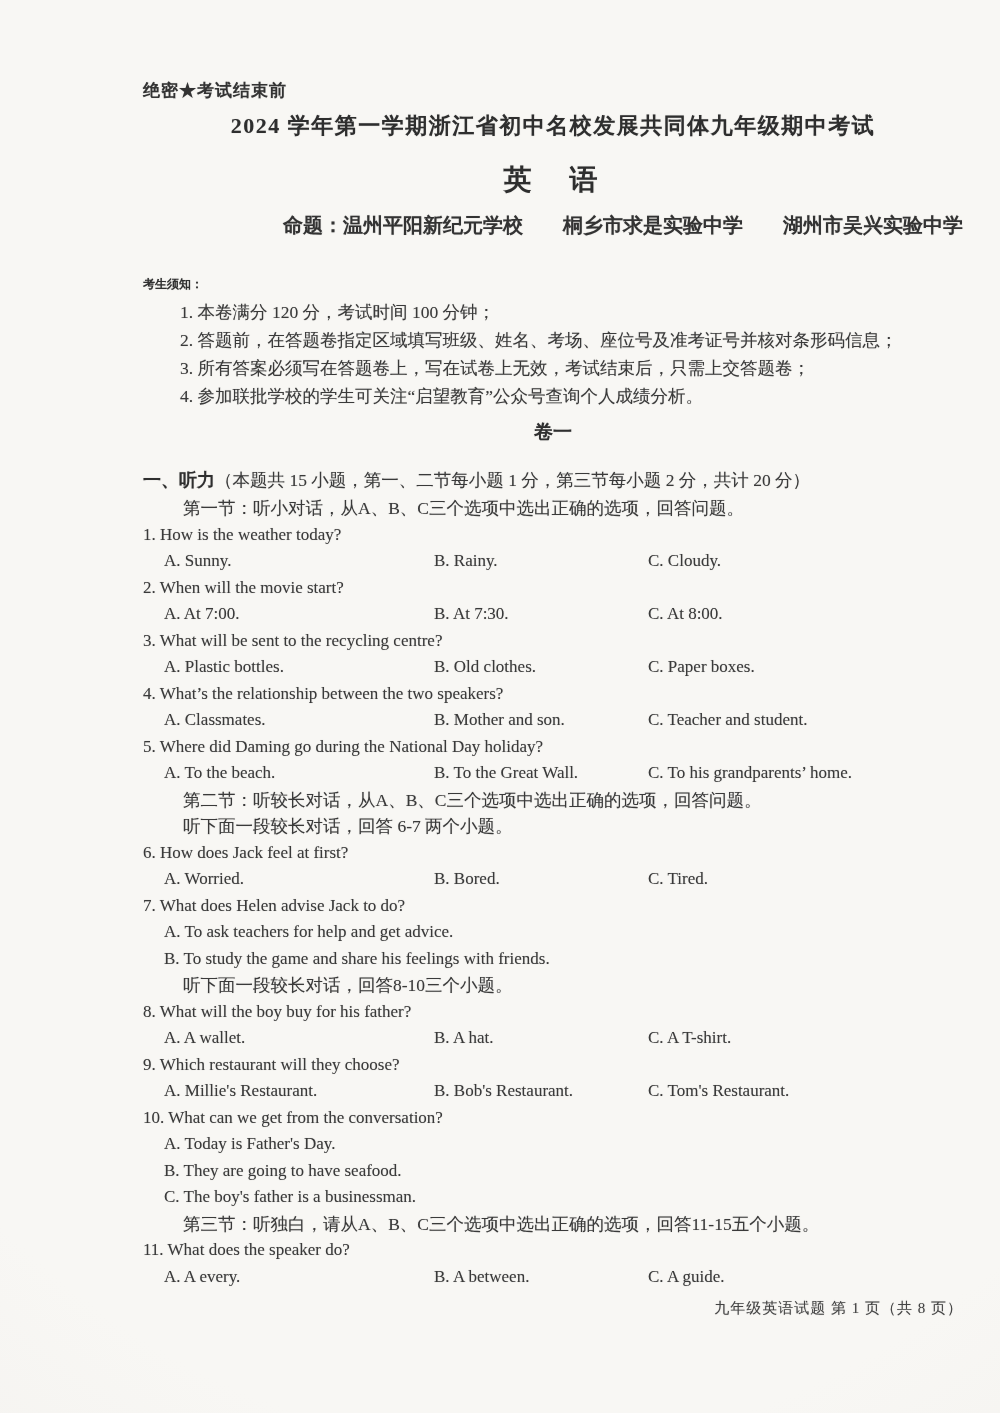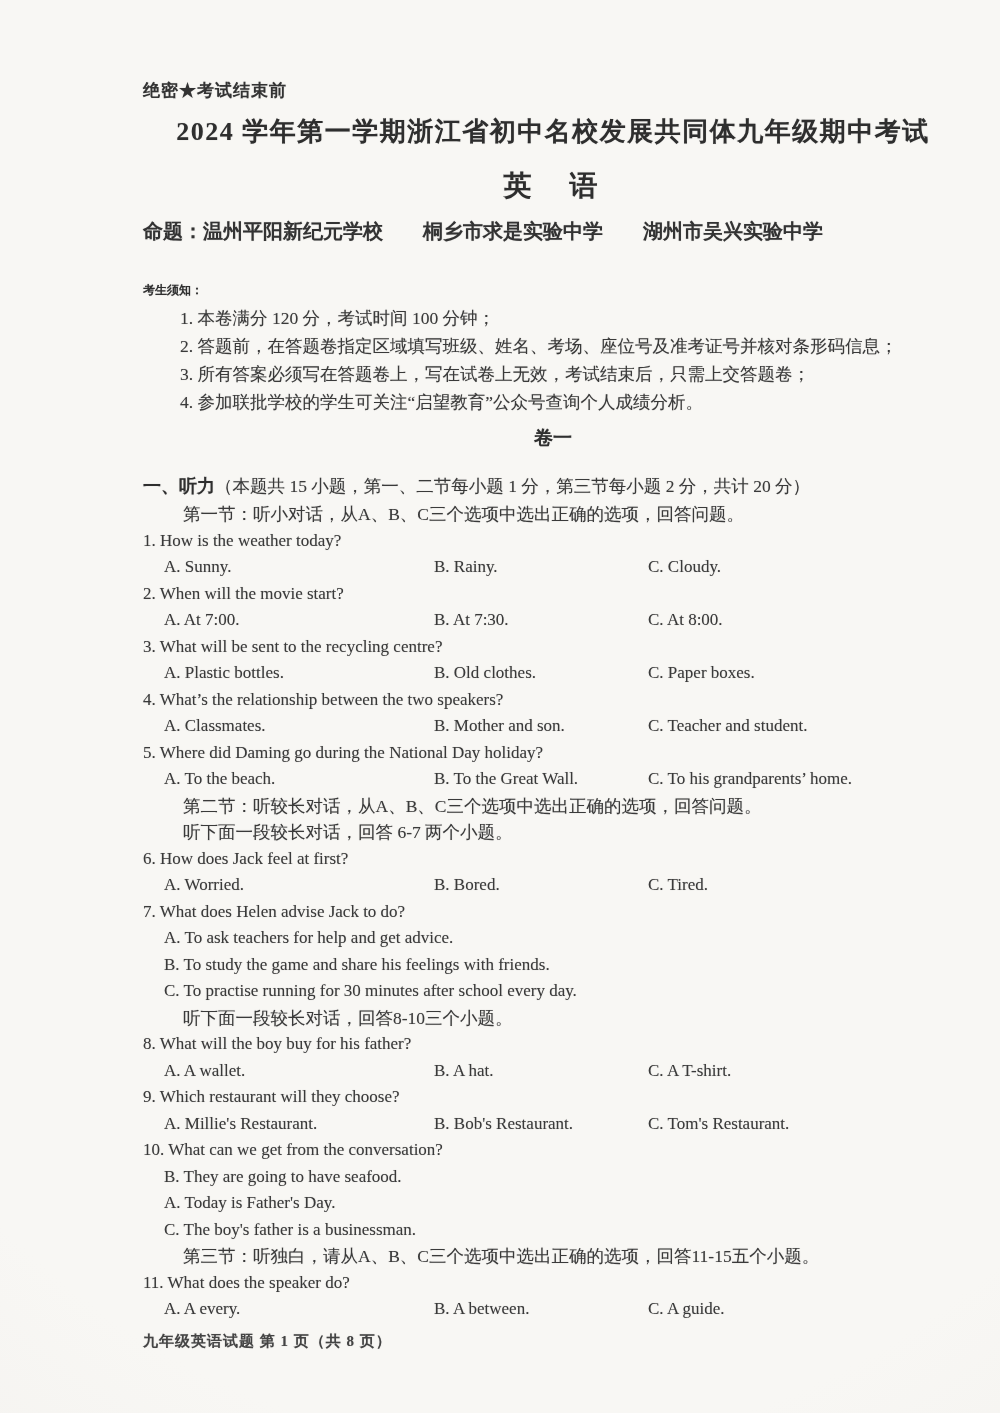--- a/index.html
+++ b/index.html
@@ -21,22 +21,22 @@
     overflow: hidden;
   }
   .secret {
     font-size: 17px;
     font-weight: 700;
     line-height: 22px;
     letter-spacing: 1px;
     color: #333;
   }
   .title {
-    margin: 14px 0 0 0;
-    font-size: 26px;
+    margin: 8px 0 0 0;
+    font-size: 22px;
     font-weight: 700;
     line-height: 32px;
     text-align: center;
     letter-spacing: 1.5px;
     color: #2e2e2e;
     font-family: Liberation Serif, serif;
   }
   .subject {
     margin: 18px 0 0 0;
     font-size: 28px;
@@ -44,21 +44,21 @@
     line-height: 40px;
     text-align: center;
     letter-spacing: 5px;
     color: #2e2e2e;
   }
   .setters {
     margin-top: 10px;
     font-size: 20px;
     font-weight: 700;
     line-height: 30px;
-    text-align: left;
+    text-align: right;
     color: #333;
   }
   .notice { margin-top: 30px; }
   .notice-heading {
     font-size: 12px;
     font-weight: 700;
     line-height: 28px;
     color: #2f2f2f;
   }
   .notice-item {
@@ -95,24 +95,23 @@
     padding-left: 21px;
   }
   .oa { width: 270px; flex: 0 0 270px; }
   .ob { width: 214px; flex: 0 0 214px; }
   .oc { flex: 1; }
   .opt-stack { padding-left: 21px; }
   .footer {
     margin-top: 6px;
     font-size: 15px;
     line-height: 24px;
-    text-align: left;
+    text-align: right;
     letter-spacing: 1px;
     color: #444;
-    font-weight: bold;
   }
 </style>
 </head>
 <body>
 
 <div class="page">
 
   <div class="secret">绝密★考试结束前</div>
 
   <div class="title">2024 学年第一学期浙江省初中名校发展共同体九年级期中考试</div>
@@ -191,21 +190,20 @@
       <span class="oa">A. Worried.</span>
       <span class="ob">B. Bored.</span>
       <span class="oc">C. Tired.</span>
     </div>
   </div>
 
   <div>
     <div class="line">7. What does Helen advise Jack to do?</div>
     <div class="line opt-stack">A. To ask teachers for help and get advice.</div>
     <div class="line opt-stack">B. To study the game and share his feelings with friends.</div>
-    <div class="line opt-stack">C. To practise running for 30 minutes after school every day.</div>
   </div>
 
   <div class="intro">听下面一段较长对话，回答8-10三个小题。</div>
 
   <div>
     <div class="line">8. What will the boy buy for his father?</div>
     <div class="line opts">
       <span class="oa">A. A wallet.</span>
       <span class="ob">B. A hat.</span>
       <span class="oc">C. A T-shirt.</span>
@@ -216,22 +214,22 @@
     <div class="line">9. Which restaurant will they choose?</div>
     <div class="line opts">
       <span class="oa">A. Millie's Restaurant.</span>
       <span class="ob">B. Bob's Restaurant.</span>
       <span class="oc">C. Tom's Restaurant.</span>
     </div>
   </div>
 
   <div>
     <div class="line">10. What can we get from the conversation?</div>
+    <div class="line opt-stack">A. Today is Father's Day.</div>
     <div class="line opt-stack">B. They are going to have seafood.</div>
-    <div class="line opt-stack">A. Today is Father's Day.</div>
     <div class="line opt-stack">C. The boy's father is a businessman.</div>
   </div>
 
   <div class="intro">第三节：听独白，请从A、B、C三个选项中选出正确的选项，回答11-15五个小题。</div>
 
   <div>
     <div class="line">11. What does the speaker do?</div>
     <div class="line opts">
       <span class="oa">A. A every.</span>
       <span class="ob">B. A between.</span>

